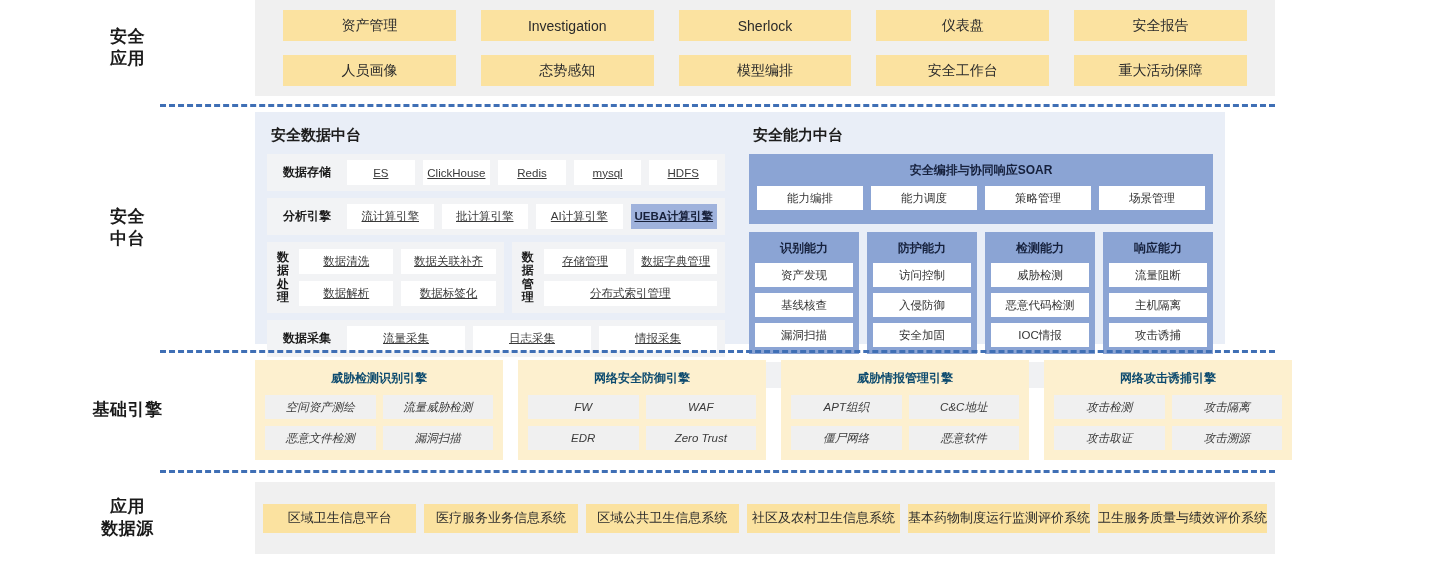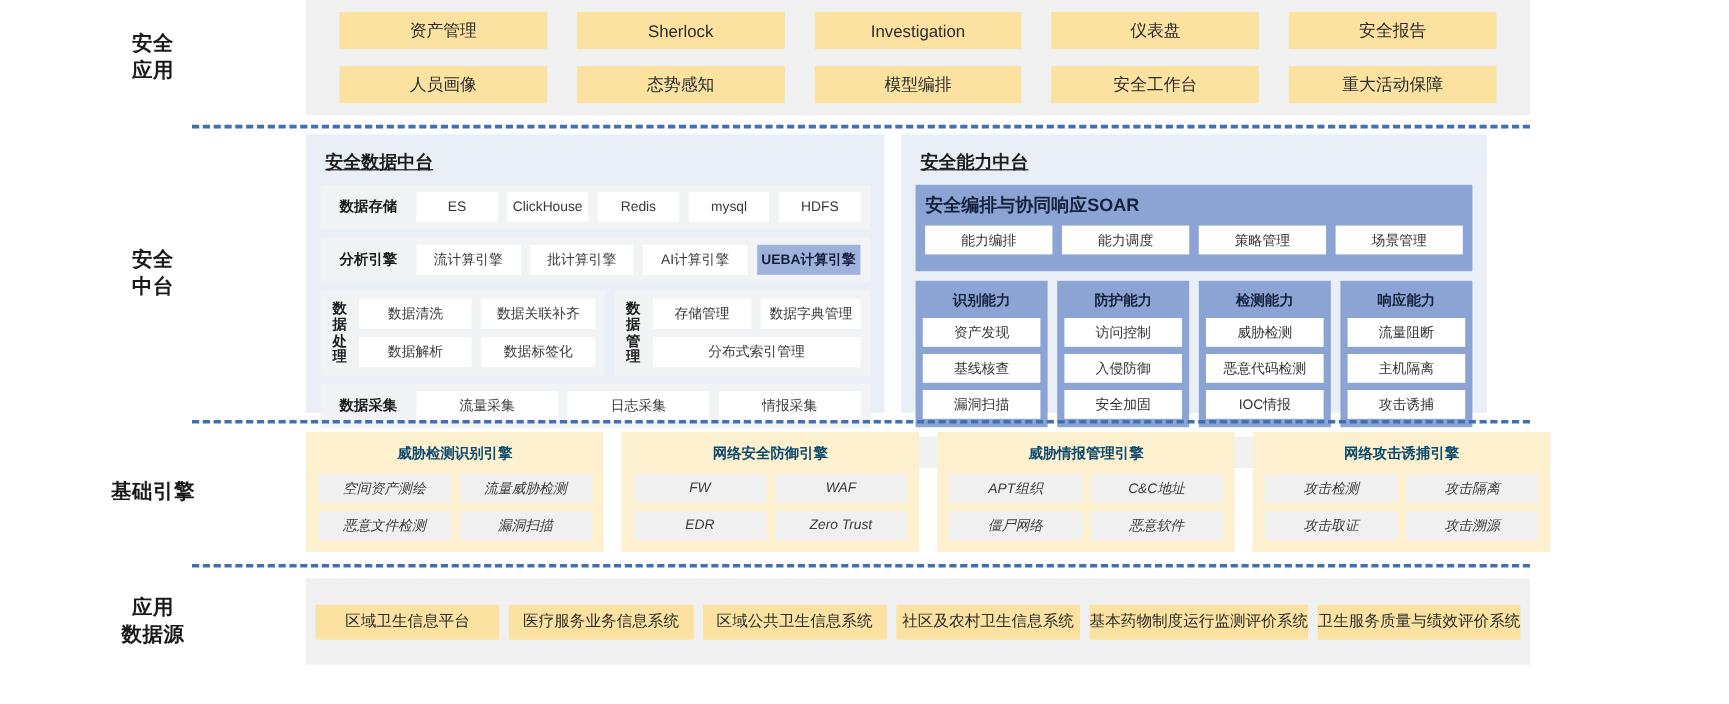--- a/index.html
+++ b/index.html
@@ -39,53 +39,53 @@
   .dash {
     position: absolute; left: 160px; width: 1115px; height: 0;
     border-top: 3px dashed #3f6fb5;
   }
 
   
   .sec-mid { position: absolute; left: 0; top: 112px; width: 1441px; height: 232px; display: flex; }
   .sec-mid .label-col { width: 255px; display: flex; align-items: center; justify-content: center; }
 
   .mid-panel { background: #e9eef7; padding: 10px 12px 12px; }
-  .mid-title { font-size: 15px; font-weight: bold; color: #1d1d1d; margin: 4px 4px 9px; text-decoration: underline; }
+  .mid-title { font-size: 15px; font-weight: bold; color: #1d1d1d; margin: 4px 4px 9px; }
 
   .data-panel { width: 482px; }
-  .cap-panel  { width: 488px; margin-left: 14px; }
+  .cap-panel  { width: 488px; margin-left: 0; }
 
   
   .d-row {
     background: #f2f3f5; display: flex; align-items: center;
     padding: 6px 8px; margin-bottom: 7px; gap: 8px;
   }
   .d-rowlabel { font-size: 12px; font-weight: bold; color: #1a1a1a; width: 64px; text-align: center; flex: none; }
   .d-items { display: flex; gap: 8px; flex: 1; }
   .d-item {
     background: #ffffff; height: 25px; flex: 1; display: flex; align-items: center; justify-content: center;
-    font-size: 11.5px; color: #3a3a3a; white-space: nowrap;
+    font-size: 11.5px; color: #3a3a3a; white-space: nowrap; text-decoration: underline;
   }
   .d-item.accent { background: #9fb2dc; color: #17203a; font-weight: bold; }
 
   .d-split { display: flex; gap: 8px; margin-bottom: 7px; align-items: center; }
   .d-block { background: #f2f3f5; display: flex; align-items: center; padding: 7px 8px; gap: 8px; }
   .d-block.left  { width: 298px; }
   .d-block.right { width: 268px; }
   .d-vlabel {
     font-size: 12px; font-weight: bold; color: #1a1a1a; width: 16px; flex: none;
     line-height: 1.12; text-align: center;
   }
   .d-cells { display: flex; flex-direction: column; gap: 7px; flex: 1; }
   .d-cellrow { display: flex; gap: 8px; }
   .d-cellrow > .d-item { flex: 1; }
 
   
   .soar-box { background: #8ba4d4; padding: 6px 8px 8px; margin-bottom: 8px; }
-  .soar-title { font-size: 15px; font-weight: bold; color: #16213d; margin: 2px 0 7px; }
+  .soar-title { font-size: 12px; font-weight: bold; color: #16213d; text-align: center; margin: 2px 0 7px; }
   .soar-items { display: flex; gap: 8px; }
   .soar-items .c-item { flex: 1; }
 
   .cap-cols { display: flex; gap: 8px; margin-bottom: 8px; }
   .cap-col { background: #8ba4d4; flex: 1; padding: 6px 6px 7px; }
   .cap-col-title { font-size: 12px; font-weight: bold; color: #16213d; text-align: center; margin: 2px 0 6px; }
   .c-item {
     background: #ffffff; height: 24px; display: flex; align-items: center; justify-content: center;
     font-size: 11.5px; color: #333; margin-bottom: 6px; white-space: nowrap;
   }
@@ -126,22 +126,22 @@
 <div class="page">
 
   <div class="sec-apps">
     <div class="label-col">
       <div class="row-label">安全
 应用</div>
     </div>
     <div class="apps-panel">
       <div class="apps-grid">
         <div class="app-chip">资产管理</div>
+        <div class="app-chip">Investigation</div>
         <div class="app-chip">Sherlock</div>
-        <div class="app-chip">Investigation</div>
         <div class="app-chip">仪表盘</div>
         <div class="app-chip">安全报告</div>
       </div>
       <div class="apps-grid">
         <div class="app-chip">人员画像</div>
         <div class="app-chip">态势感知</div>
         <div class="app-chip">模型编排</div>
         <div class="app-chip">安全工作台</div>
         <div class="app-chip">重大活动保障</div>
       </div>

